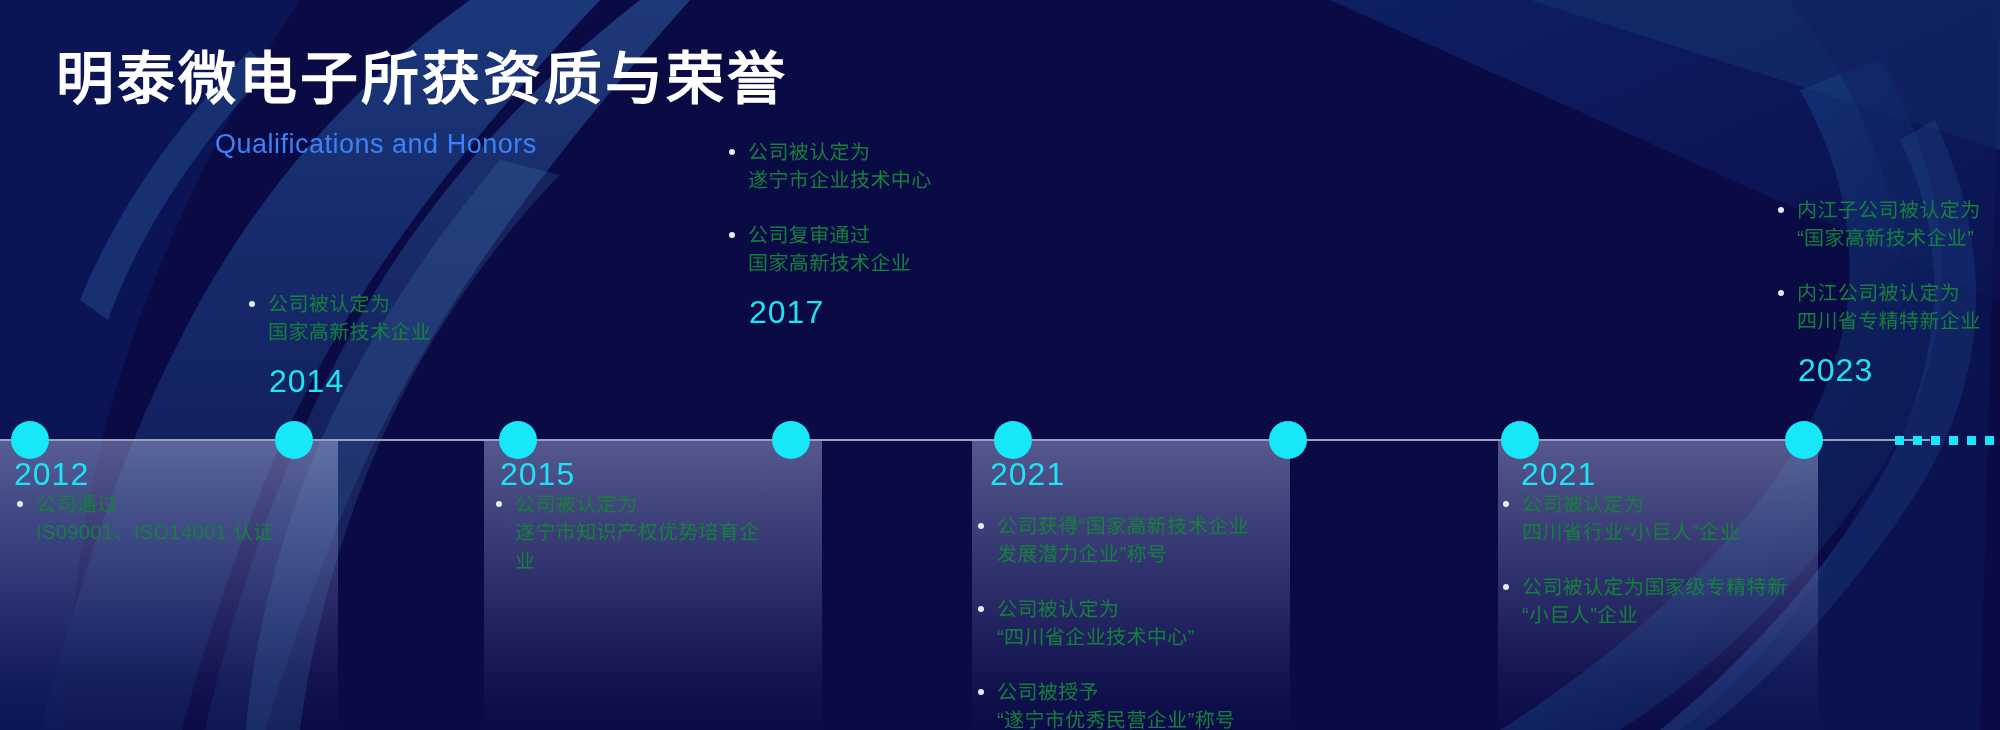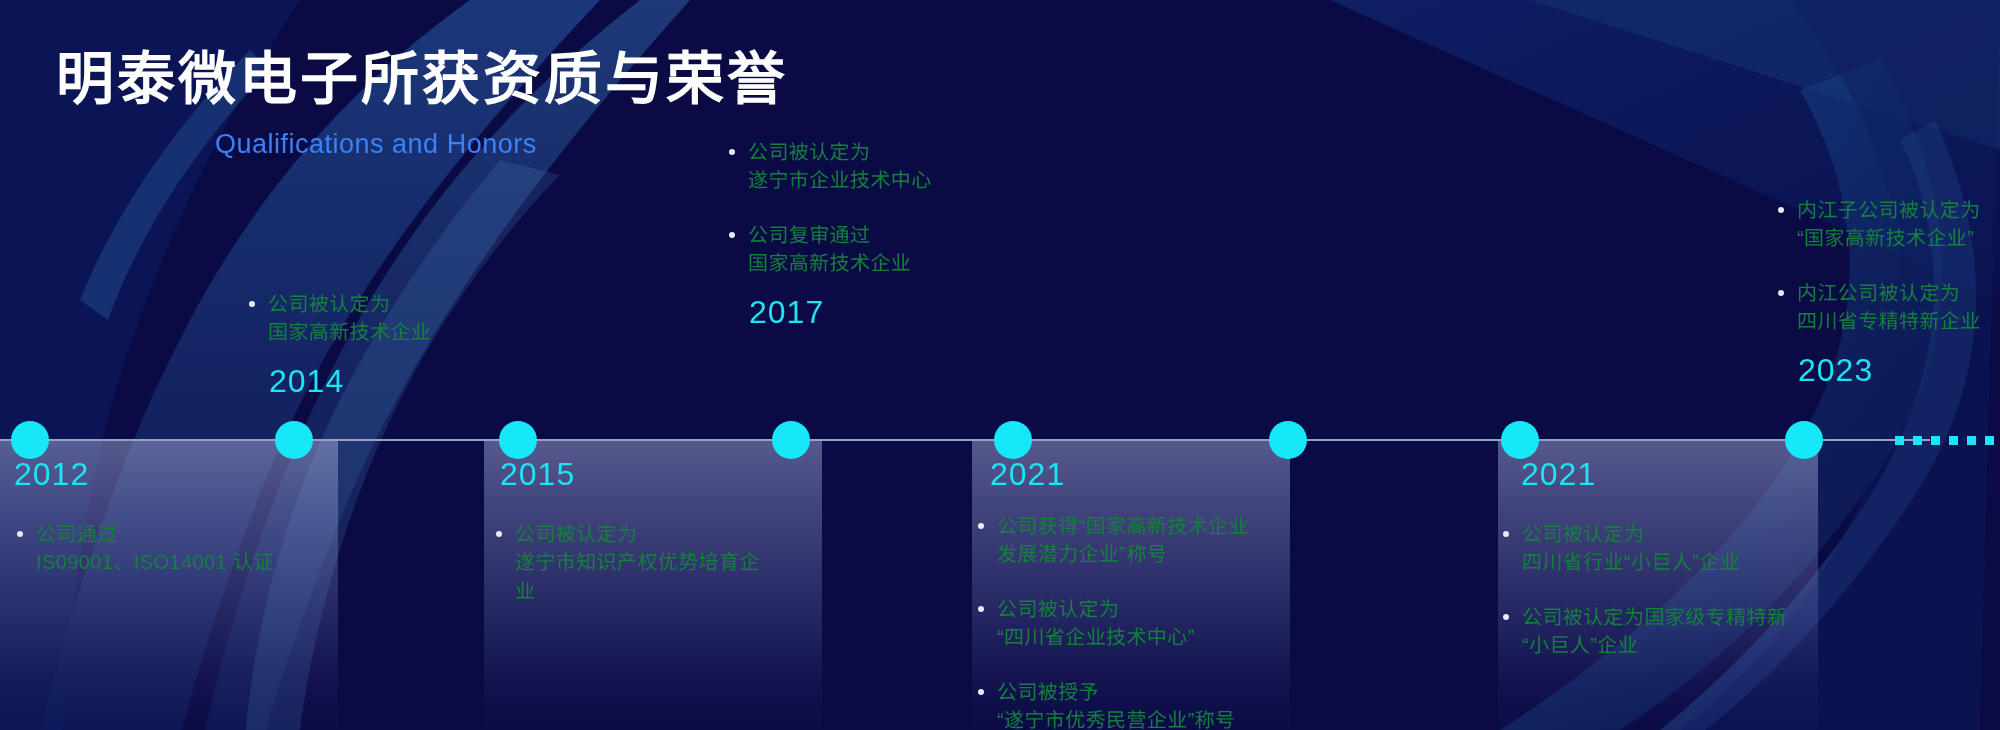--- a/index.html
+++ b/index.html
@@ -132,21 +132,21 @@
     width: 6px;
     height: 6px;
     border-radius: 50%;
     background: #e8eaf7;
   }
   .bullets li + li { margin-top: 26px; }
 
   
   .entry.above .year { margin-top: 18px; }
   
-  .entry.below .bullets { margin-top: 30px; }
+  .entry.below .bullets { }
 </style>
 </head>
 <body>
 
 <div id="slide">
 
   <svg class="bg-layer" viewBox="0 0 2000 730" preserveAspectRatio="none">
     <defs>
       <linearGradient id="gTopRight" x1="0" y1="0" x2="1" y2="1">
         <stop offset="0%" stop-color="#11307e"></stop>

